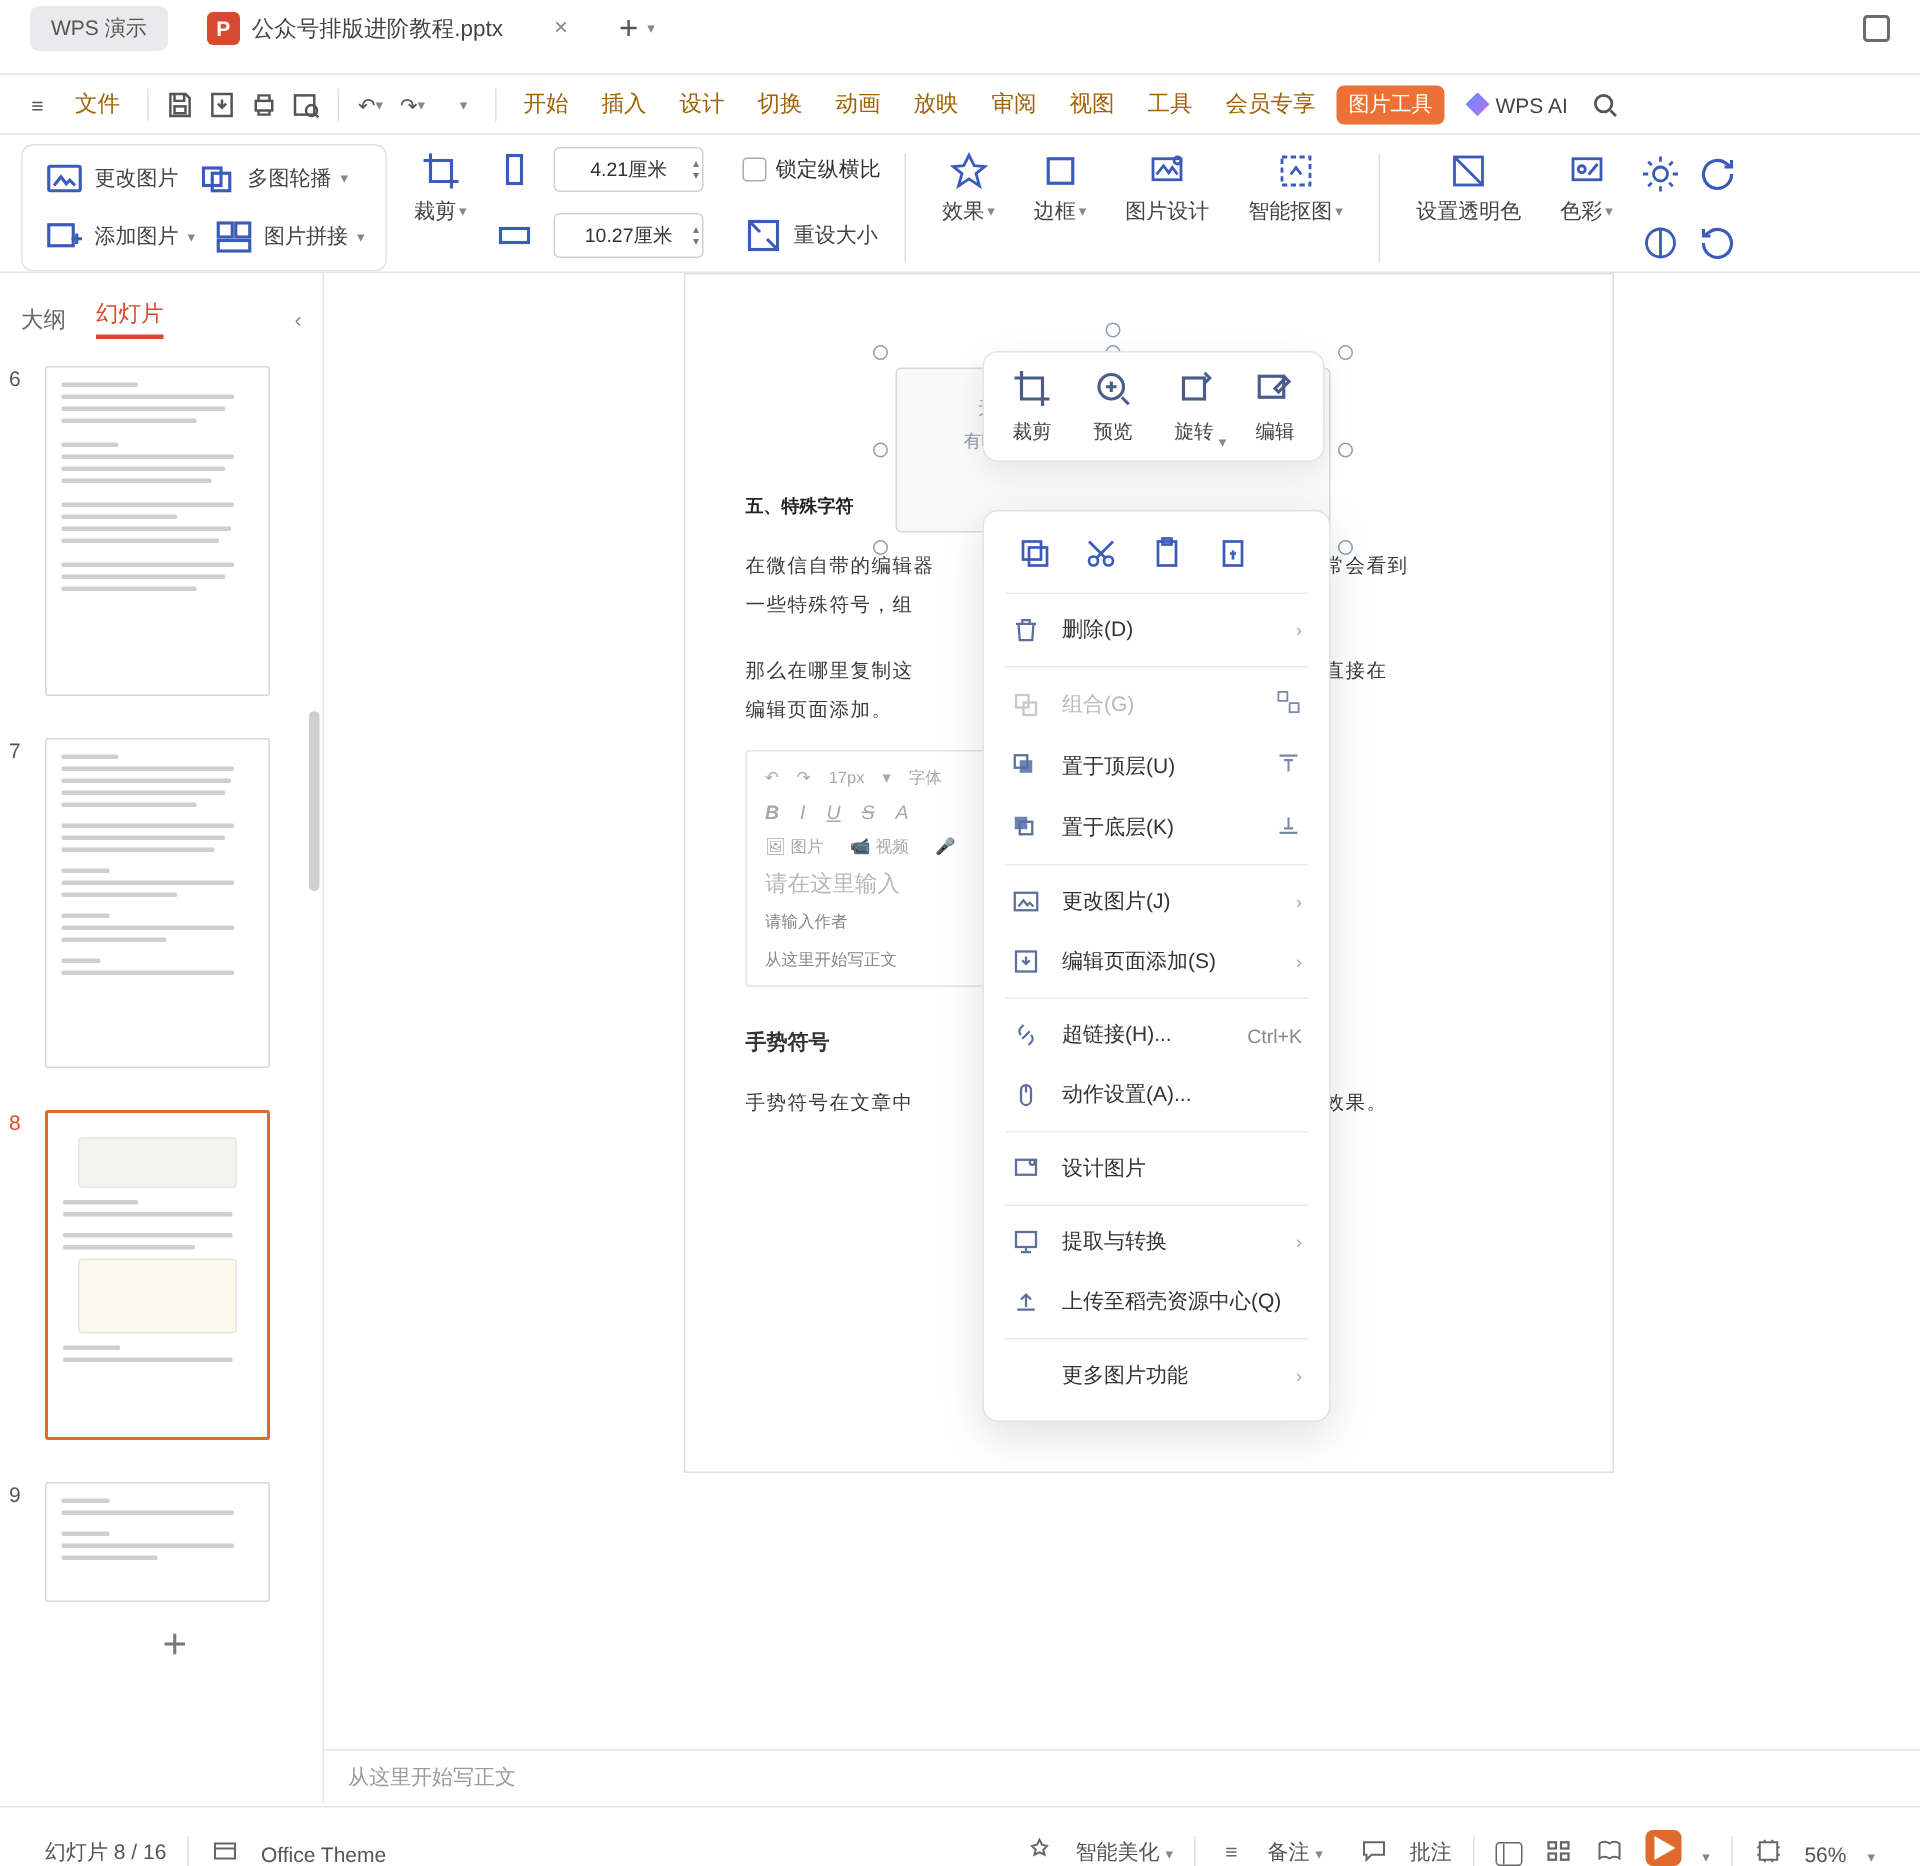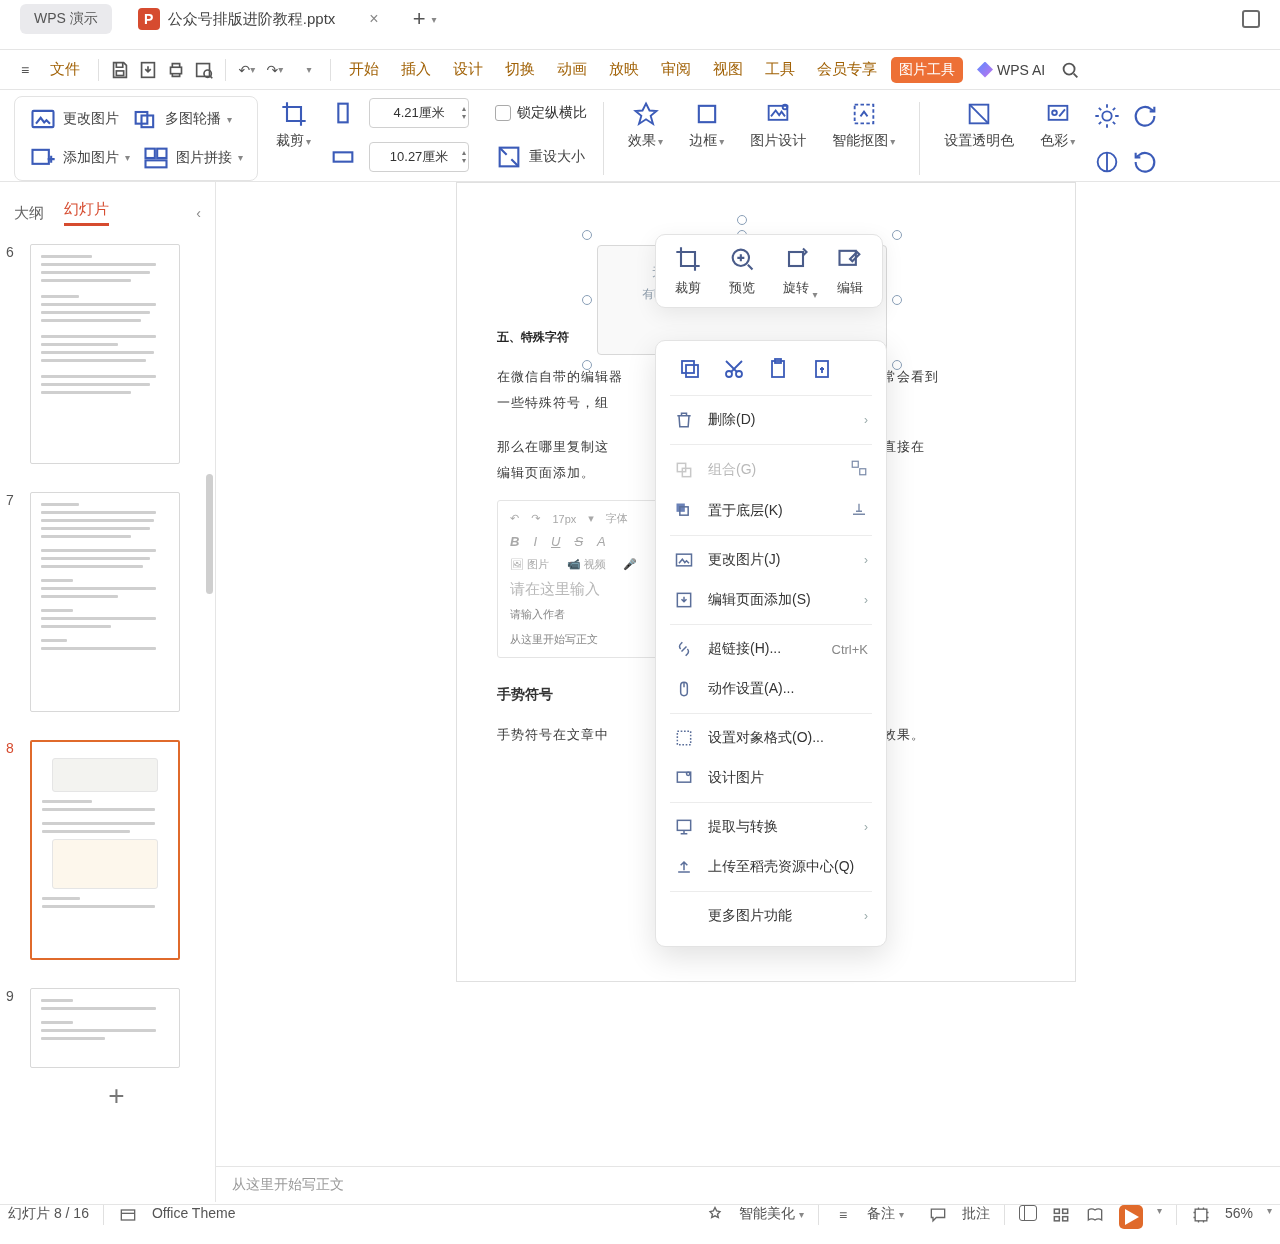--- a/index.html
+++ b/index.html
@@ -90,21 +90,21 @@
 .ctxmenu hr { border: none; border-top: 1px solid #ececec; margin: 4px 14px; }
 .ctxmenu .mi { display: flex; align-items: center; padding: 10px 18px; gap: 14px; font-size: 14px; color: #333; position: relative; }
 .ctxmenu .mi .ic { width: 20px; height: 20px; color: #5b6f9a; display: flex; align-items: center; justify-content: center; flex-shrink: 0; }
 .ctxmenu .mi.disabled { color: #b9b9b9; }
 .ctxmenu .mi.disabled .ic { color: #c8c8c8; }
 .ctxmenu .mi .rchev { margin-left: auto; color: #9aa; font-size: 12px; }
 .ctxmenu .mi .ricon { margin-left: auto; color: #7a8aa8; }
 .ctxmenu .mi .hotkey { margin-left: auto; font-size: 13px; color: #888; }
 
 
-.statusbar { position: absolute; left: 0; bottom: 0; width: 100%; height: 40px; border-top: 1px solid #e5e5e5; display: flex; align-items: flex-start; padding: 0 8px; font-size: 14px; color: #555; gap: 14px; }
+.statusbar { position: absolute; left: 0; bottom: 0; width: 100%; height: 40px; border-top: 1px solid #e5e5e5; display: flex; align-items: flex-end; padding: 0 30px; font-size: 14px; color: #555; gap: 14px; }
 .statusbar .sep { width: 1px; height: 20px; background: #e0e0e0; }
 .statusbar .grow { flex: 1; }
 .playbtn { width: 24px; height: 24px; background: #e06a2b; border-radius: 5px; display: flex; align-items: center; justify-content: center; color: #fff; }
 .sic { width: 20px; height: 20px; display: flex; align-items: center; justify-content: center; color: #666; }
 
 svg { width: 100%; height: 100%; }
 .carrot { font-size: 10px; color: #888; }
 </style>
 </head>
 <body>
@@ -612,20 +612,32 @@
       </span>
       <span>组合(G)</span>
       <span class="ricon"><svg width="18" height="18" viewBox="0 0 24 24" fill="none" stroke="currentColor" stroke-width="1.6">
           <rect x="3" y="3" width="8" height="8"></rect>
           <rect x="13" y="13" width="8" height="8"></rect>
         </svg></span>
     </div>
   <div class="mi">
       <span class="ic">
         <svg viewBox="0 0 24 24" fill="none" stroke="currentColor" stroke-width="1.8">
+          <rect x="7" y="7" width="10" height="10" fill="#6b82b8" stroke="none"></rect>
+          <rect x="3" y="3" width="10" height="10"></rect>
+        </svg>
+      </span>
+      <span>置于顶层(U)</span>
+      <span class="ricon"><svg width="18" height="18" viewBox="0 0 24 24" fill="none" stroke="currentColor" stroke-width="1.8">
+          <path d="M4 5h16M8 9h8M12 9v10"></path>
+        </svg></span>
+    </div>
+  <div class="mi">
+      <span class="ic">
+        <svg viewBox="0 0 24 24" fill="none" stroke="currentColor" stroke-width="1.8">
           <rect x="3" y="3" width="10" height="10" fill="#6b82b8" stroke="none"></rect>
           <rect x="7" y="7" width="10" height="10"></rect>
         </svg>
       </span>
       <span>置于底层(K)</span>
       <span class="ricon"><svg width="18" height="18" viewBox="0 0 24 24" fill="none" stroke="currentColor" stroke-width="1.8">
           <path d="M4 19h16M8 15h8M12 15V5"></path>
         </svg></span>
     </div>
   <hr>
@@ -662,28 +674,20 @@
   <div class="mi">
       <span class="ic">
         <svg viewBox="0 0 24 24" fill="none" stroke="currentColor" stroke-width="1.8">
           <rect x="8" y="4" width="8" height="16" rx="4"></rect>
           <path d="M12 4v6"></path>
         </svg>
       </span>
       <span>动作设置(A)...</span>
     </div>
   <hr>
-  <div class="mi">
-      <span class="ic">
-        <svg viewBox="0 0 24 24" fill="none" stroke="currentColor" stroke-width="1.8" stroke-dasharray="2 2">
-          <rect x="4" y="4" width="16" height="16"></rect>
-        </svg>
-      </span>
-      <span>设置对象格式(O)...</span>
-    </div>
   <div class="mi">
       <span class="ic">
         <svg viewBox="0 0 24 24" fill="none" stroke="currentColor" stroke-width="1.8">
           <rect x="4" y="5" width="16" height="12"></rect>
           <circle cx="17" cy="7" r="2"></circle>
         </svg>
       </span>
       <span>设计图片</span>
     </div>
   <hr>

